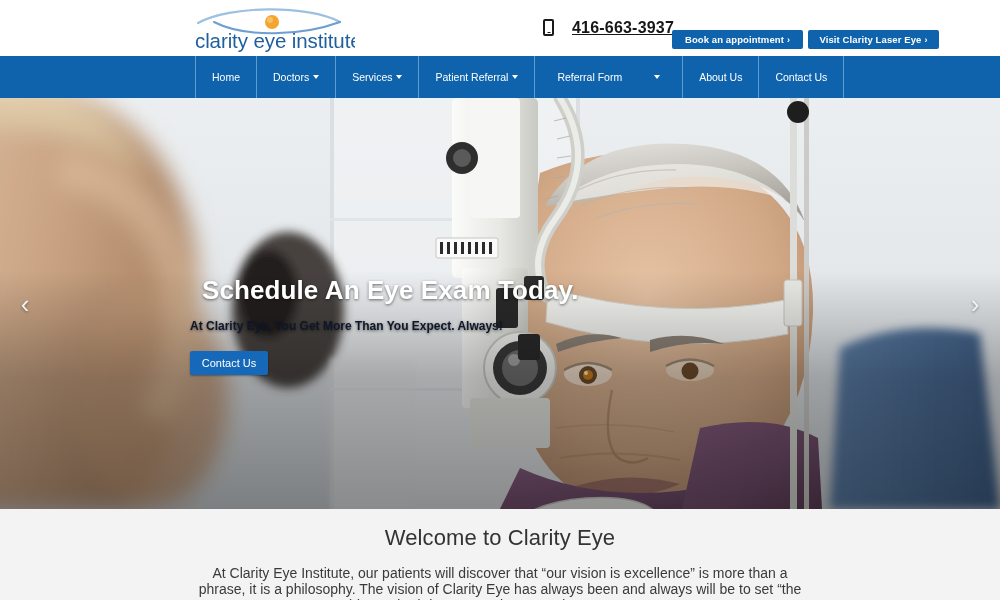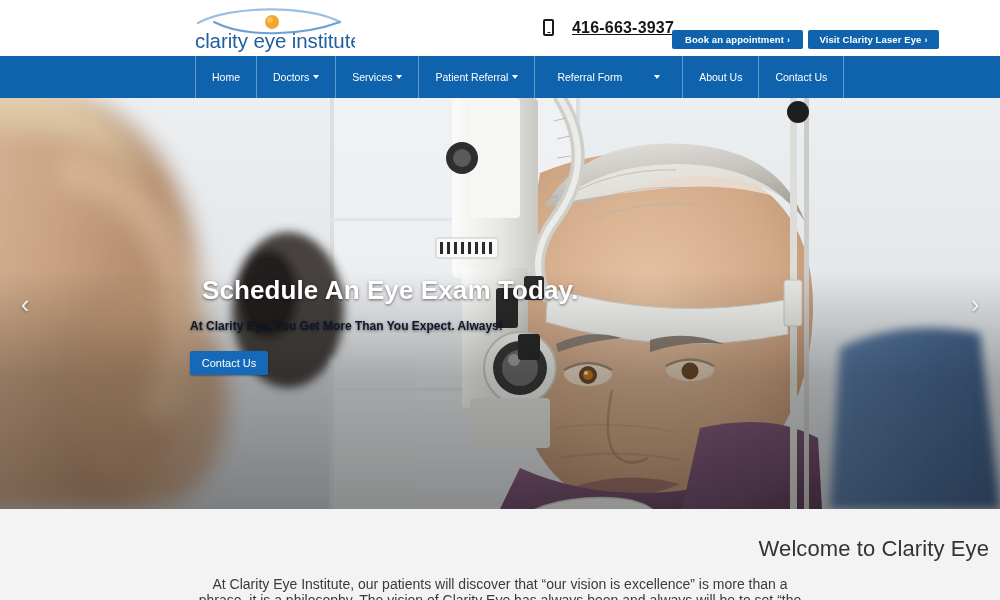--- a/index.html
+++ b/index.html
@@ -75,21 +75,21 @@
     display:flex;align-items:center;justify-content:center;
     color:#f2f2f2;font-size:26px;font-weight:300;line-height:1;
     text-shadow:0 1px 3px rgba(0,0,0,.4);user-select:none;
   }
   .arrow-left{left:10px;}
   .arrow-right{right:10px;}
 
   
   .welcome{position:relative;background:#f3f3f3;padding-top:16px;}
   .welcome-title{
-    text-align:right;font-size:22px;color:#333333;font-weight:normal;margin:11px;
+    text-align:center;font-size:22px;color:#333333;font-weight:normal;margin:0;
     letter-spacing:.1px;
   }
   .welcome-body{
     width:622px;margin:14px auto 18px auto;text-align:center;
     font-size:14px;line-height:16px;color:#3a3a3a;
   }
   .cards{
     width:628px;margin:12px auto 0 auto;display:flex;gap:16px;
   }
   .card{

